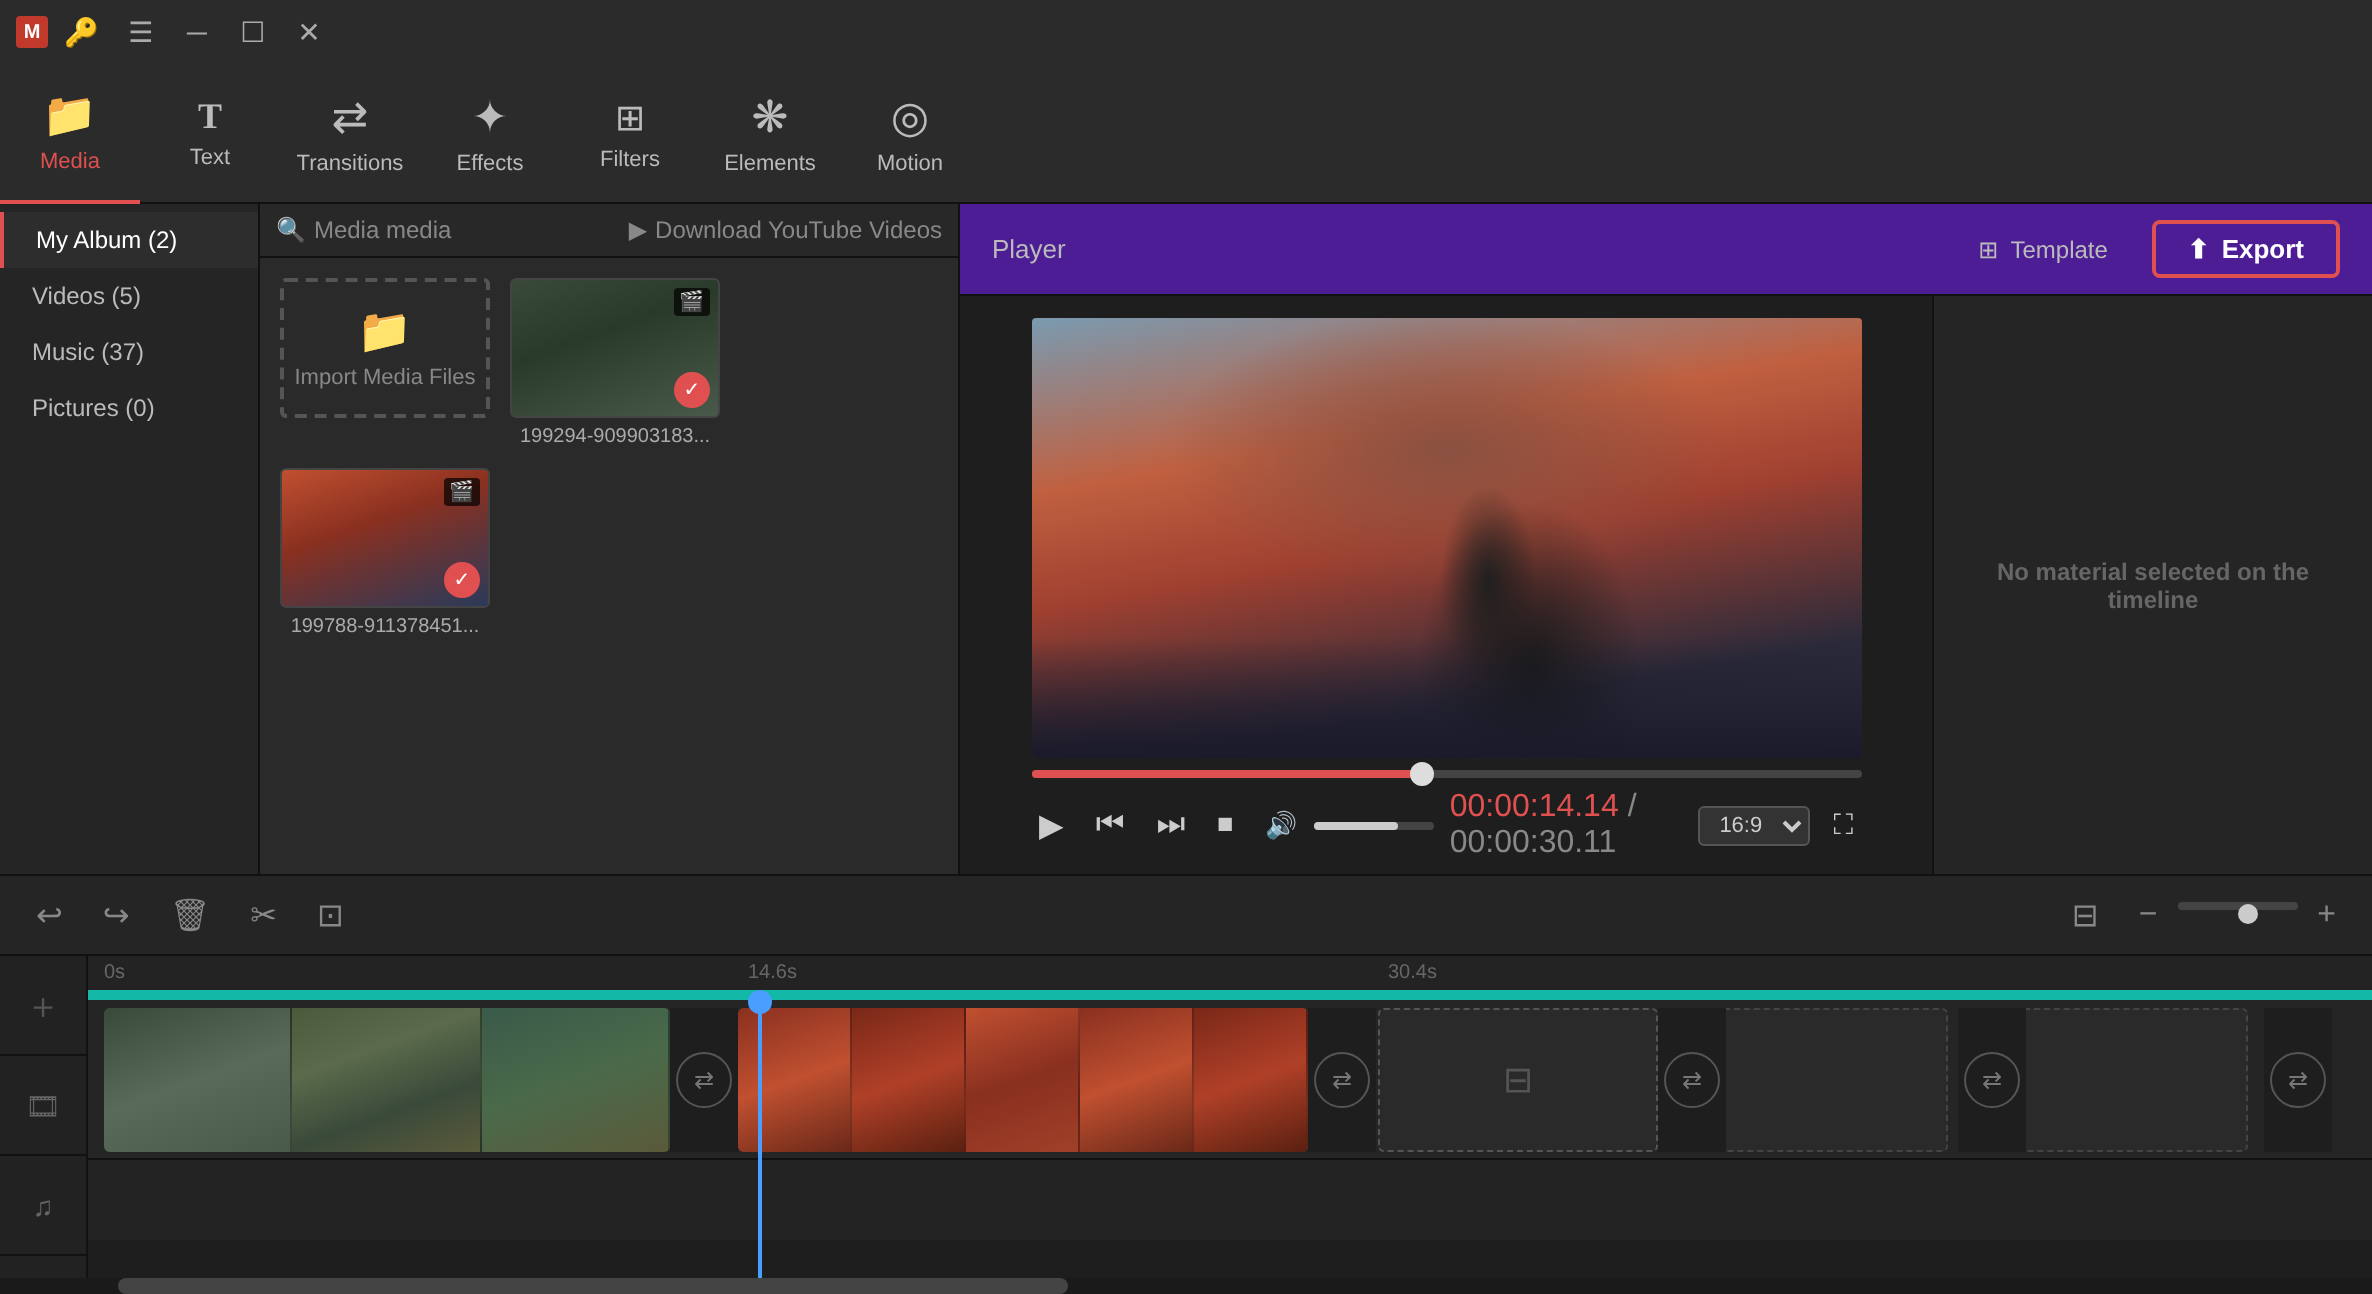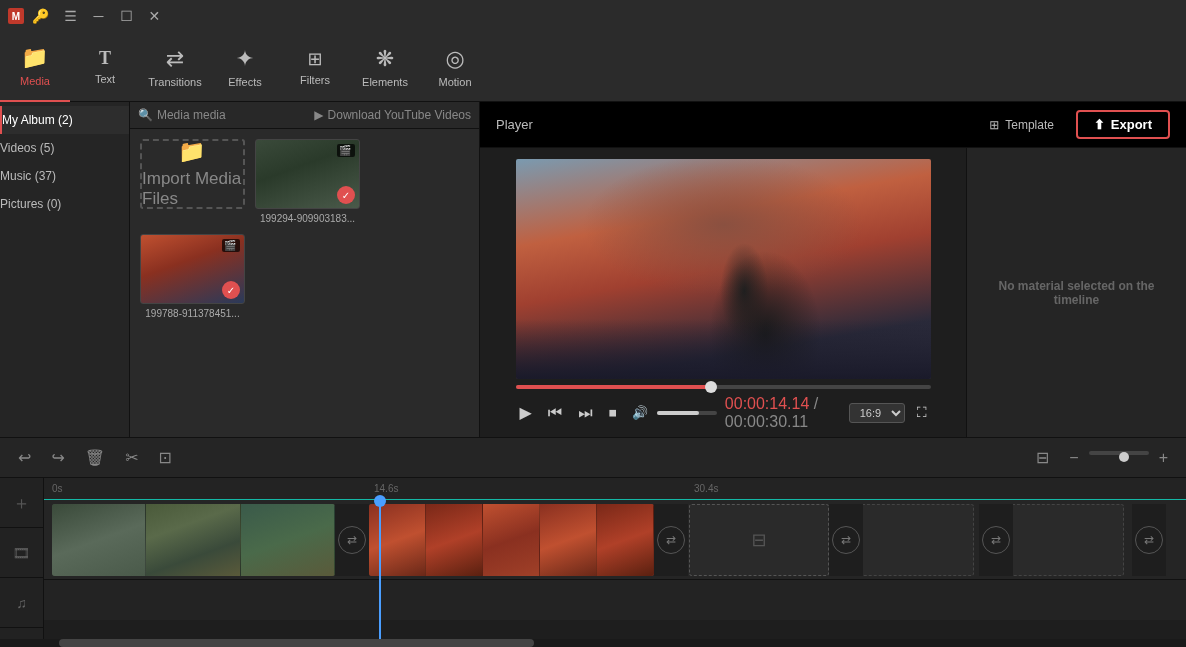--- a/index.html
+++ b/index.html
@@ -52,21 +52,21 @@
     }
 
     
     #sidebar {
       width: 130px;
       background: #252525;
       border-right: 1px solid #111;
       padding-top: 4px;
     }
     .sidebar-item {
-      padding: 7px 0;
+      padding: 7px 16px;
       cursor: pointer;
       color: #bbb;
       font-size: 12px;
       white-space: nowrap;
     }
     .sidebar-item.active { background: #2d2d2d; color: white; border-left: 2px solid #e05050; }
 
     
     #media-panel {
       width: 350px;
@@ -129,21 +129,21 @@
       justify-content: center;
       overflow: hidden;
     }
     .media-thumb.import-box {
       border: 2px dashed #555;
       background: #2a2a2a;
       flex-direction: column;
       gap: 4px;
     }
     .media-thumb.import-box .import-icon { font-size: 22px; color: #777; }
-    .media-thumb.import-box .import-text { font-size: 17px; color: #888; }
+    .media-thumb.import-box .import-text { font-size: 11px; color: #888; }
     .media-thumb .video-badge {
       position: absolute;
       top: 4px;
       right: 4px;
       background: rgba(0,0,0,0.7);
       border-radius: 2px;
       padding: 1px 3px;
       font-size: 10px;
       color: #ddd;
     }
@@ -183,21 +183,21 @@
     #player-area {
       flex: 1;
       background: #1e1e1e;
       display: flex;
       flex-direction: column;
     }
     #player-header {
       display: flex;
       align-items: center;
       padding: 8px 16px;
-      background: #000000;
+      background: #4c1d95;
       border-bottom: 1px solid #111;
       gap: 12px;
     }
     #player-header .player-label { font-size: 13px; color: #bbb; flex: 1; }
     #player-header .template-btn {
       display: flex;
       align-items: center;
       gap: 6px;
       cursor: pointer;
       color: #bbb;
@@ -441,21 +441,21 @@
 
     #timeline-right {
       flex: 1;
       overflow-x: auto;
       overflow-y: hidden;
       position: relative;
     }
     #timeline-ruler {
       height: 22px;
       background: #232323;
-      border-bottom: 1px solid #14b8a6;
+      border-bottom: 5px solid #14b8a6;
       display: flex;
       align-items: center;
       padding-left: 8px;
       gap: 0;
       position: relative;
     }
     .ruler-mark {
       font-size: 10px;
       color: #666;
       position: absolute;

